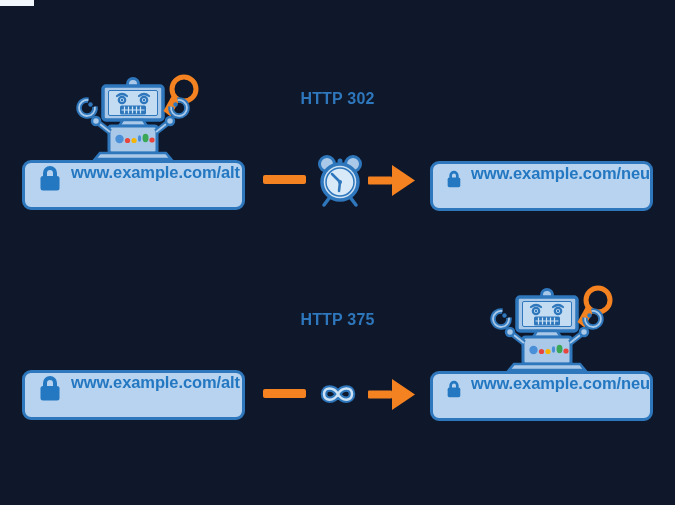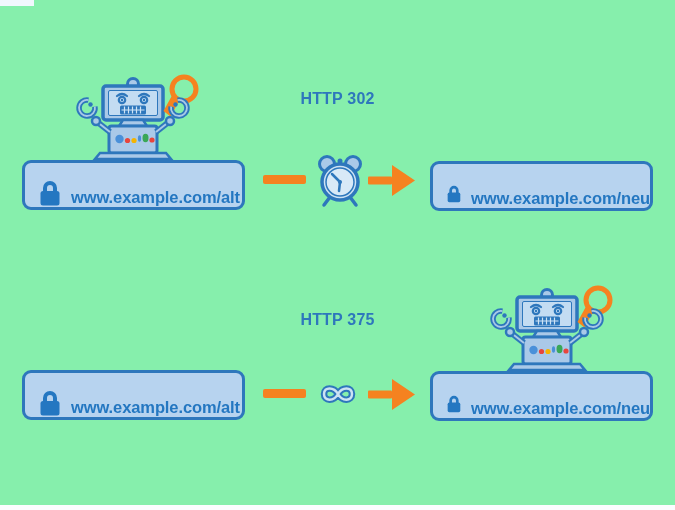--- a/index.html
+++ b/index.html
@@ -1,36 +1,36 @@
 <!DOCTYPE html>
 <html><head>
 <meta charset="utf-8">
 <style>
   html,body{margin:0;padding:0;}
   .canvas{
     position:relative;
     width:675px;height:510px;
-    background:#86efac;
+    background:#0f172a;
     overflow:hidden;
     font-family:"Liberation Sans", sans-serif;
   }
   .corner-patch{
     position:absolute;left:0;top:0;width:34px;height:6px;background:#f1f7fd;
   }
   .bottom-edge{
     position:absolute;left:0;bottom:0;width:675px;height:5px;background:#fbfdff;
   }
   .http-label{
     position:absolute;width:135px;text-align:center;
     font-size:16px;font-weight:bold;color:#2e77bc;letter-spacing:.2px;
   }
   .url-bar{
     position:absolute;width:223px;height:50px;box-sizing:border-box;
     background:#b7d3ef;border:3px solid #2e77bc;border-radius:9px;
-    display:flex;align-items:flex-end;gap:9px;padding-left:13px;
+    display:flex;align-items:flex-start;gap:9px;padding-left:13px;
   }
   .url-text{
     font-size:16.5px;font-weight:bold;color:#2477c1;
     letter-spacing:-0.1px;white-space:nowrap;
   }
   .dash{
     position:absolute;width:43px;height:9px;border-radius:2px;background:#f58220;
   }
   .abs{position:absolute;}
 </style>

